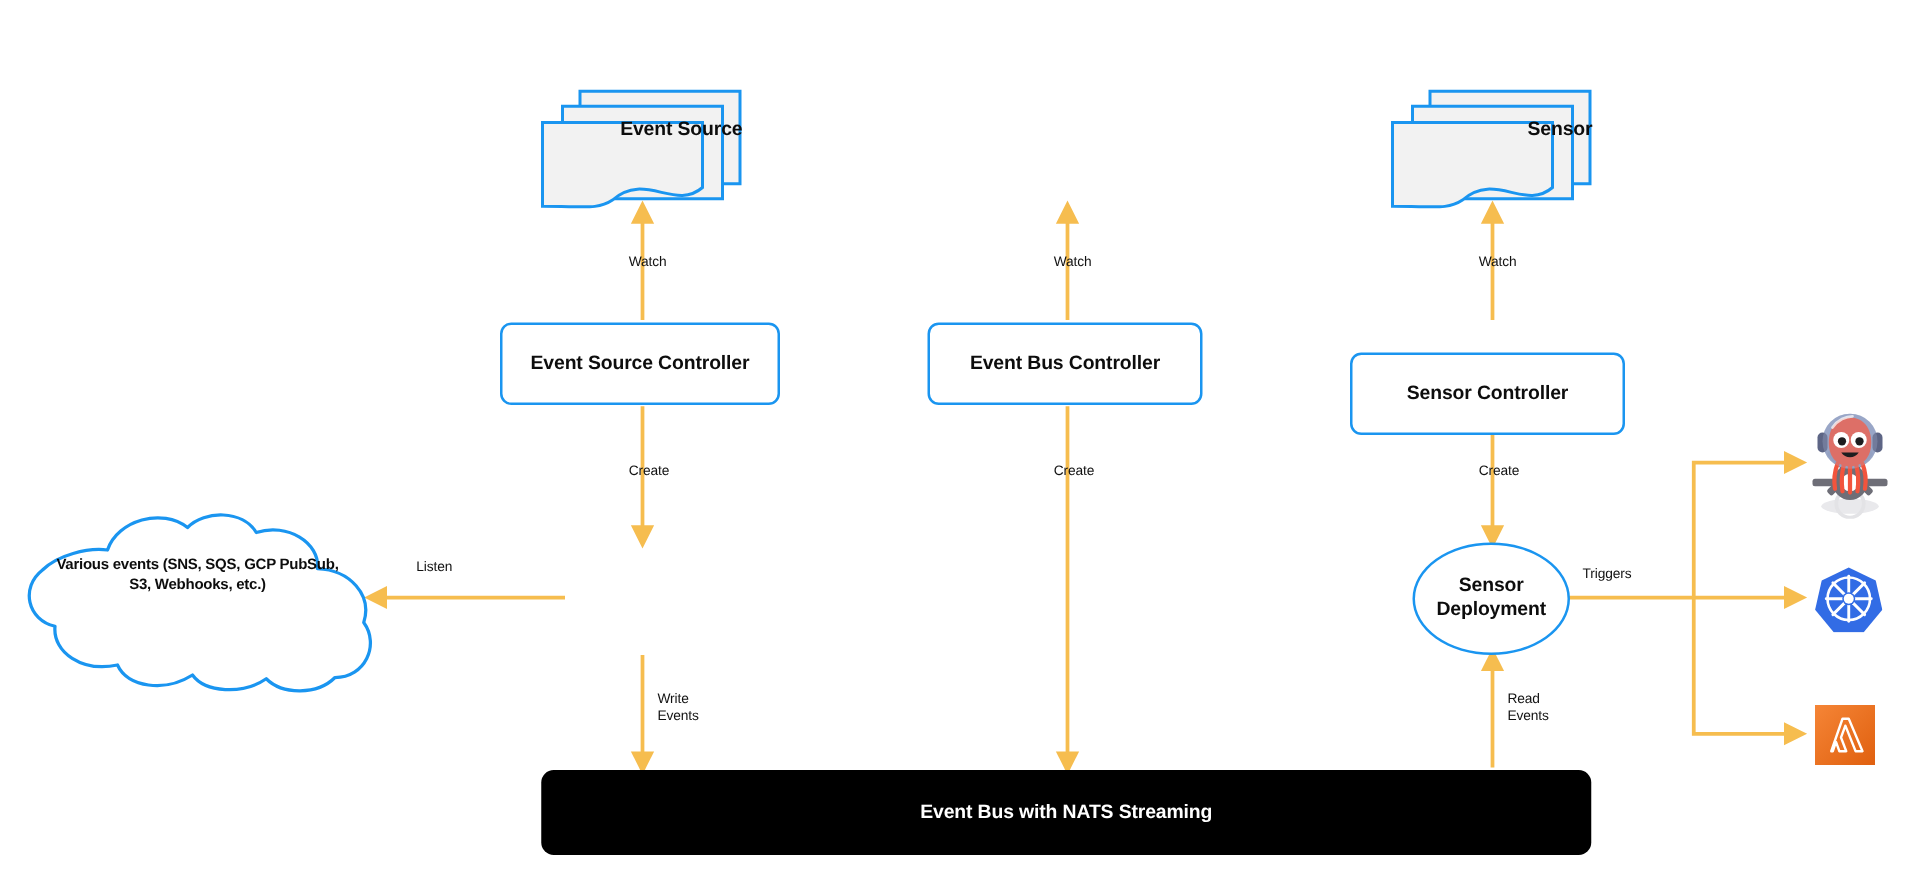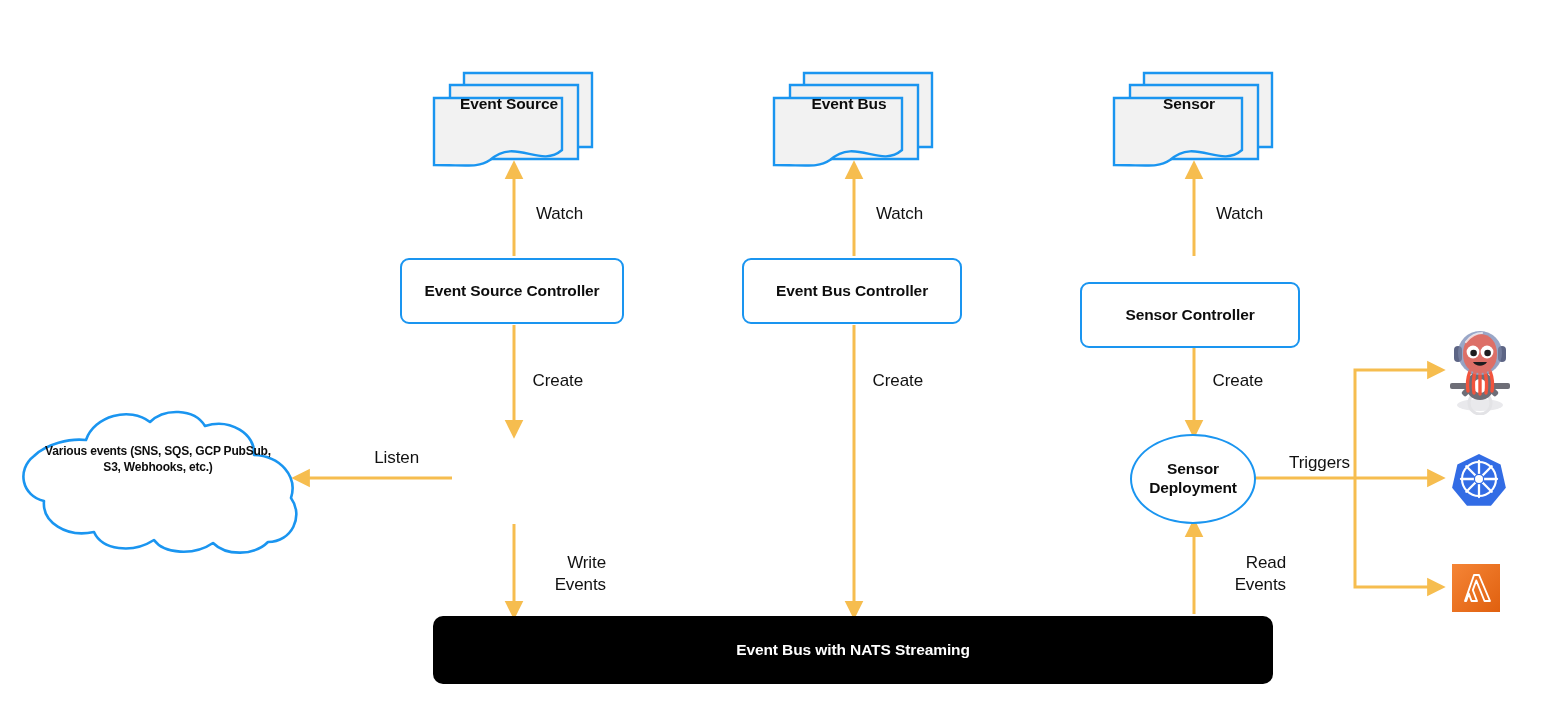--- a/index.html
+++ b/index.html
@@ -27,23 +27,23 @@
   .node {
     position: absolute;
     box-sizing: border-box;
   }
 
   
   .doc-stack { width: 170px; height: 105px; }
   .doc-stack svg { position: absolute; left: 0; top: 0; overflow: visible; }
   .doc-label {
     position: absolute;
-    left: 6px; top: 30px;
+    left: 16px; top: 30px;
     width: 150px;
-    text-align: center;
+    text-align: right;
     font-size: 15.5px;
     font-weight: bold;
     color: #0d0d0d;
     letter-spacing: -0.1px;
   }
 
   
   .ctrl {
     border: 2.4px solid #1a95f0;
     border-radius: 9px;
@@ -97,23 +97,23 @@
     justify-content: center;
     font-size: 15.5px;
     font-weight: bold;
     color: #ffffff;
     letter-spacing: -0.1px;
   }
 
   
   .edge-label {
     position: absolute;
-    font-size: 17px;
+    font-size: 11px;
     color: #111111;
-    text-align: right;
+    text-align: left;
     white-space: pre-line;
     line-height: 1.3;
     letter-spacing: -0.1px;
   }
 
   
   .target-icon { position: absolute; }
 </style>
 </head>
 <body>
@@ -156,30 +156,20 @@
     <svg width="170" height="105" viewBox="0 0 170 105">
       <g stroke="#1a95f0" stroke-width="2.4" fill="#f2f2f2">
         <path d="M36,8 H164 V82 H36 Z"></path>
         <path d="M22,20 H150 V94 H22 Z"></path>
         <path d="M6,33 H134 V85 C112,104 88,72 62,95 C50,103 40,100 6,100 Z"></path>
       </g>
     </svg>
     <div class="doc-label">Event Source</div>
   </div>
 
-  <div class="node doc-stack" style="left:768px; top:65px;">
-    <svg width="170" height="105" viewBox="0 0 170 105">
-      <g stroke="#1a95f0" stroke-width="2.4" fill="#f2f2f2">
-        <path d="M36,8 H164 V82 H36 Z"></path>
-        <path d="M22,20 H150 V94 H22 Z"></path>
-        <path d="M6,33 H134 V85 C112,104 88,72 62,95 C50,103 40,100 6,100 Z"></path>
-      </g>
-    </svg>
-    <div class="doc-label">Event Bus</div>
-  </div>
 
   <div class="node doc-stack" style="left:1108px; top:65px;">
     <svg width="170" height="105" viewBox="0 0 170 105">
       <g stroke="#1a95f0" stroke-width="2.4" fill="#f2f2f2">
         <path d="M36,8 H164 V82 H36 Z"></path>
         <path d="M22,20 H150 V94 H22 Z"></path>
         <path d="M6,33 H134 V85 C112,104 88,72 62,95 C50,103 40,100 6,100 Z"></path>
       </g>
     </svg>
     <div class="doc-label">Sensor</div>

